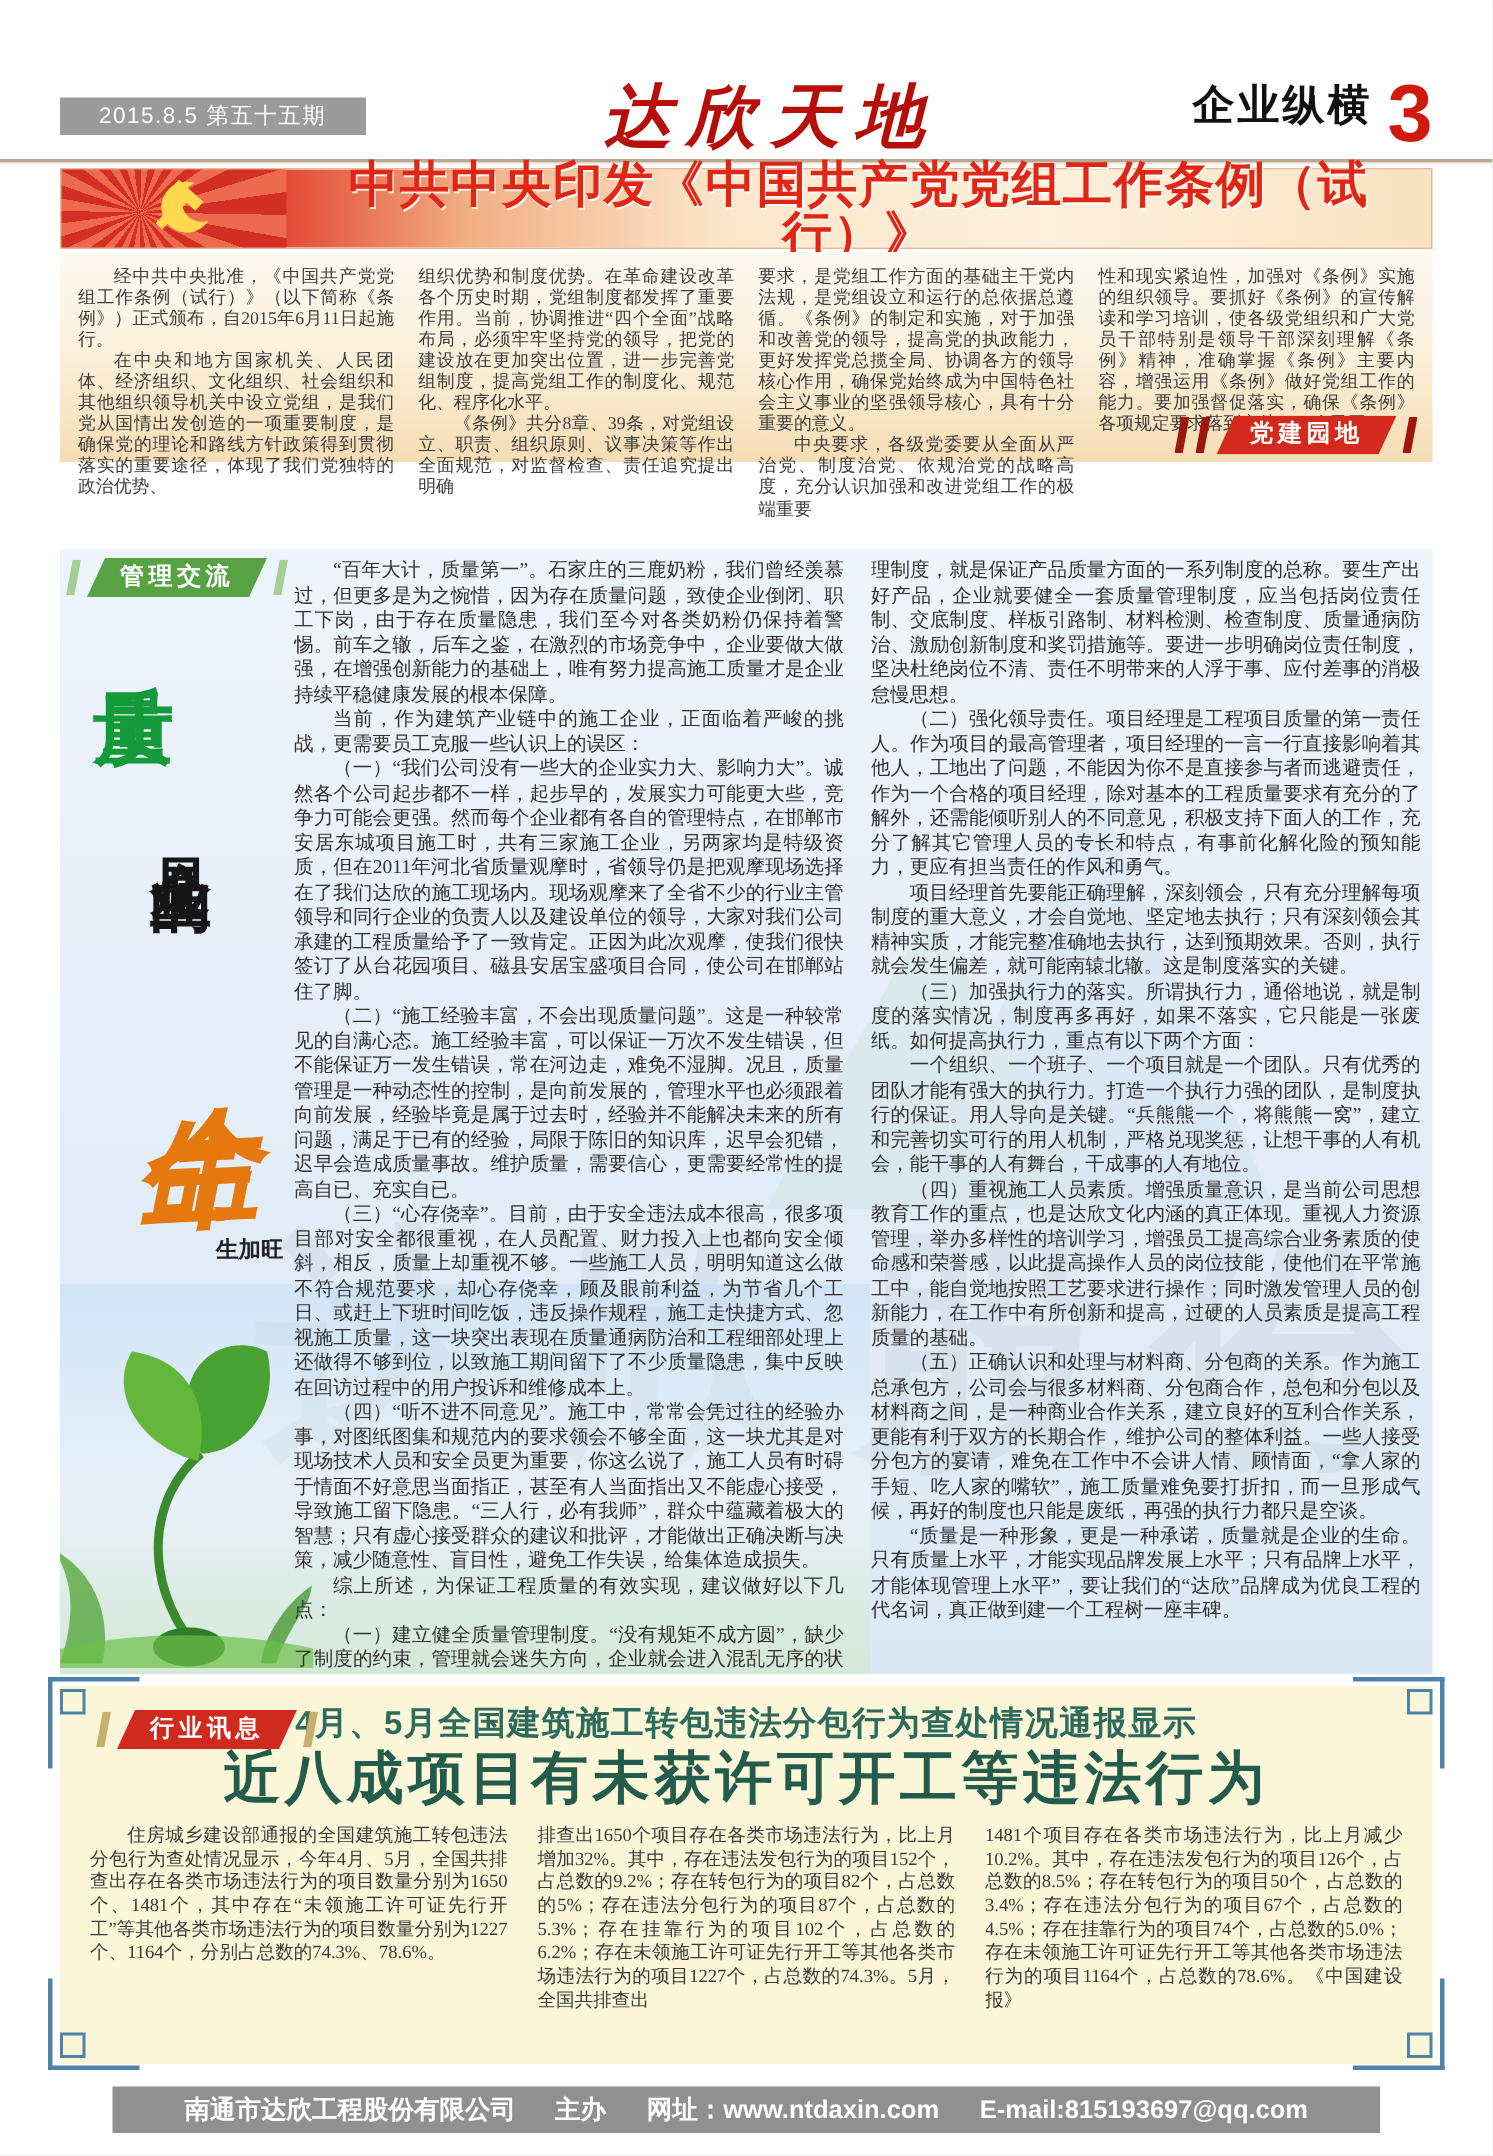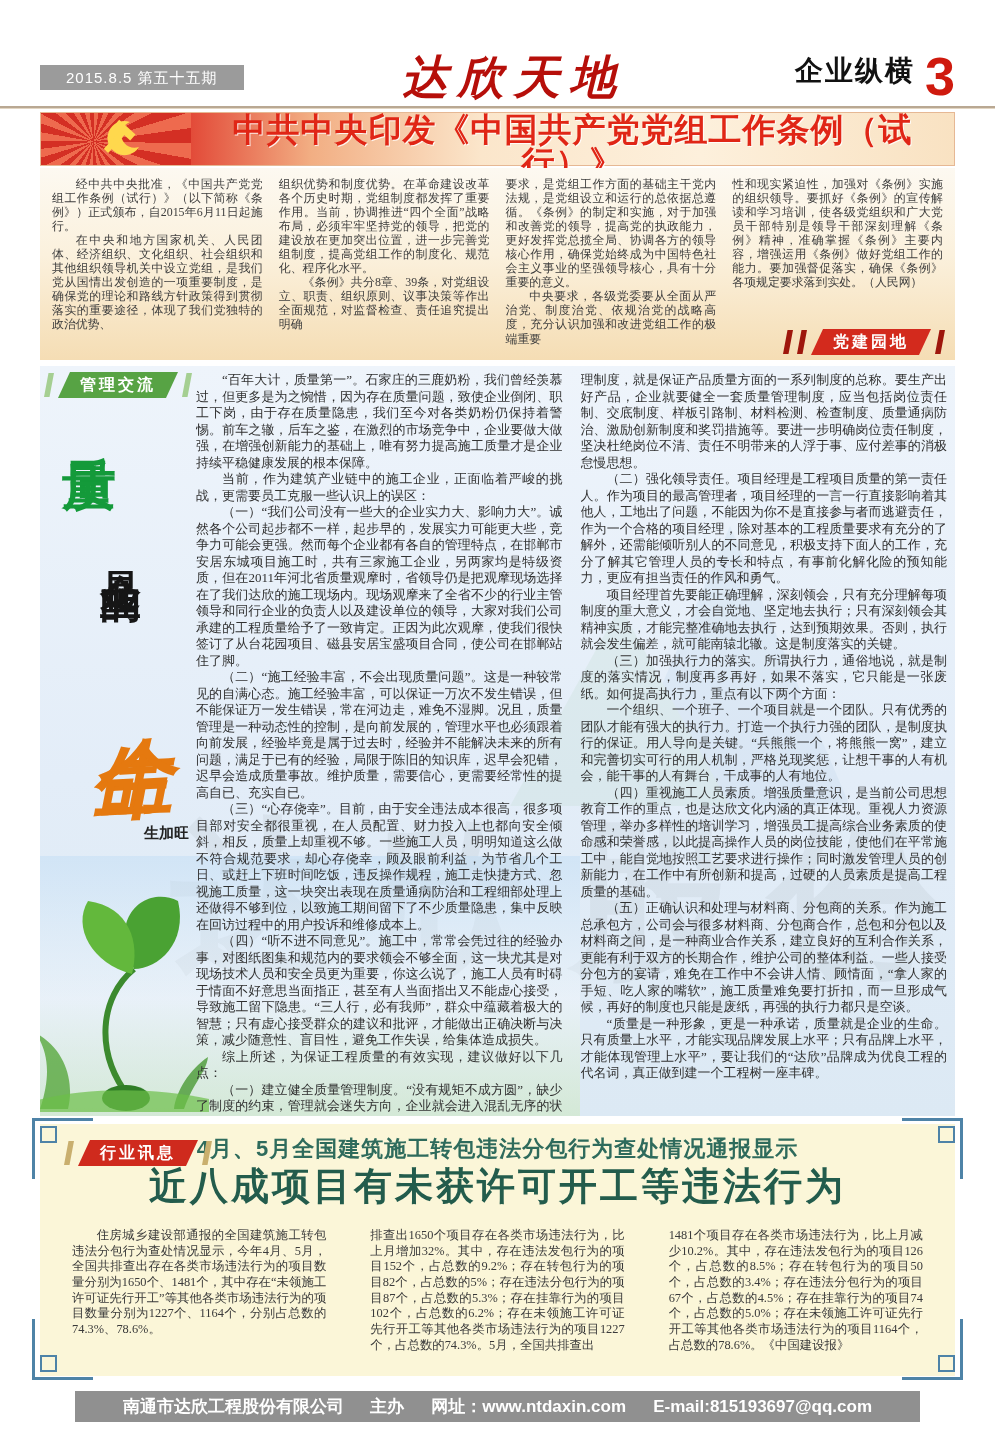--- a/index.html
+++ b/index.html
@@ -15,39 +15,39 @@
             font-size:46px;color:#b60f0a;letter-spacing:10px;line-height:1;}
   .sec{display:flex;align-items:flex-start;margin-left:11px;}
   .sec .lbl{font-size:28px;font-weight:bold;color:#111;letter-spacing:2px;line-height:1.4;}
   .sec .num{font:bold 54px/0.95 "Liberation Sans",sans-serif;color:#cf1a0e;margin-left:10px;}
   .header-rule{position:absolute;top:106px;left:0;right:0;height:0;
                border-top:2px solid #b9a893;border-bottom:1px solid #e2d5c2;}
   
   .banner{position:absolute;top:112px;left:40px;right:40px;height:52px;
           background:linear-gradient(90deg,#d73228 0,#e03a2c 130px,#f2ae83 270px,
                      #fbe6cb 440px,#fdf0dc 660px,#f9e2c2 100%);
-          border:1px solid #e6b894;display:flex;align-items:flex-start;}
+          border:1px solid #e6b894;display:flex;align-items:center;}
   .emblem{position:relative;width:150px;height:100%;flex:0 0 auto;overflow:hidden;
           background:repeating-conic-gradient(from -8deg at 35% 55%,#d42f24 0 9deg,#ee6a4e 9deg 18deg);}
   .emblem svg{position:absolute;left:44px;top:3px;}
   .banner-title{flex:1;text-align:center;font:900 33px/1 "Liberation Sans",sans-serif;
                 color:#e02616;letter-spacing:1px;text-shadow:1px 1px 0 rgba(255,255,255,.85);}
   
   .rib-row{display:inline-flex;align-items:center;}
   .chev{width:10px;height:24px;margin-right:4px;
         clip-path:polygon(45% 0,100% 0,55% 100%,0 100%);}
   .chev.r{margin:0 0 0 4px;}
   .ribbon{height:26px;display:inline-flex;align-items:center;padding:0 22px;
           color:#fff;font:bold 16px/1 "Liberation Sans",sans-serif;letter-spacing:3px;
           clip-path:polygon(12px 0,100% 0,calc(100% - 12px) 100%,0 100%);}
   .rib-red .ribbon{background:#d32a1d;} .rib-red .chev{background:#9e160c;}
   .rib-green .ribbon{background:#57a344;} .rib-green .chev{background:#a5cf92;}
   .rib-news .ribbon{background:#cf2a1d;} .rib-news .chev{background:#c9af6e;}
   
-  .article1{position:absolute;top:168px;left:40px;right:40px;height:192px;
+  .article1{position:absolute;top:168px;left:40px;right:40px;height:140px;
             background:linear-gradient(180deg,#fdf9f1 0,#fbf1dd 45%,#f5ddb4 100%);
             padding:9px 12px;box-sizing:border-box;display:flex;gap:16px;}
   .a1col{flex:1;font-size:11.9px;line-height:1.18;text-align:justify;color:#3d3d3d;}
   .a1col p{margin:0;}
   .ind{text-indent:2em;}
   .badge1{position:absolute;right:10px;bottom:5px;}
   
   .feature{position:absolute;top:366px;left:40px;right:40px;height:750px;
            background:linear-gradient(180deg,#eef4fb 0,#e3edf8 55%,#dce9f4 100%);overflow:hidden;}
   .wm-tri{position:absolute;left:430px;top:120px;opacity:.07;z-index:0;}
@@ -81,21 +81,21 @@
   .c-bl::after{bottom:5px;left:5px;}
   .c-br{bottom:-4px;right:-8px;border-bottom:3px solid #4e83a7;border-right:3px solid #4e83a7;}
   .c-br::after{bottom:5px;right:5px;}
   .industry .rib-row{position:absolute;left:24px;top:16px;}
   .ind-sub{text-align:center;font:bold 22px/1.2 "Liberation Sans",sans-serif;
            color:#2e6b5c;letter-spacing:1px;margin:2px 0 4px;}
   .ind-main{text-align:center;font:900 38px/1.1 "Liberation Sans",sans-serif;
             color:#235c4c;letter-spacing:3px;margin:0 0 8px;}
   .icols{display:flex;gap:20px;}
   .icol{flex:1;font-size:12.4px;line-height:1.26;text-align:justify;color:#3a3a3a;overflow:hidden;}
-  .icol p{margin:12px;}
+  .icol p{margin:0;}
   
   .footer{position:absolute;top:1391px;left:75px;width:845px;height:31px;background:#909090;
           display:flex;align-items:center;justify-content:space-between;padding:0 48px;
           box-sizing:border-box;font:bold 17px/1 "Liberation Sans",sans-serif;color:#fff;}
   .footer .grp{display:flex;gap:26px;}
 </style>
 </head>
 <body>
 
 <div class="page">

